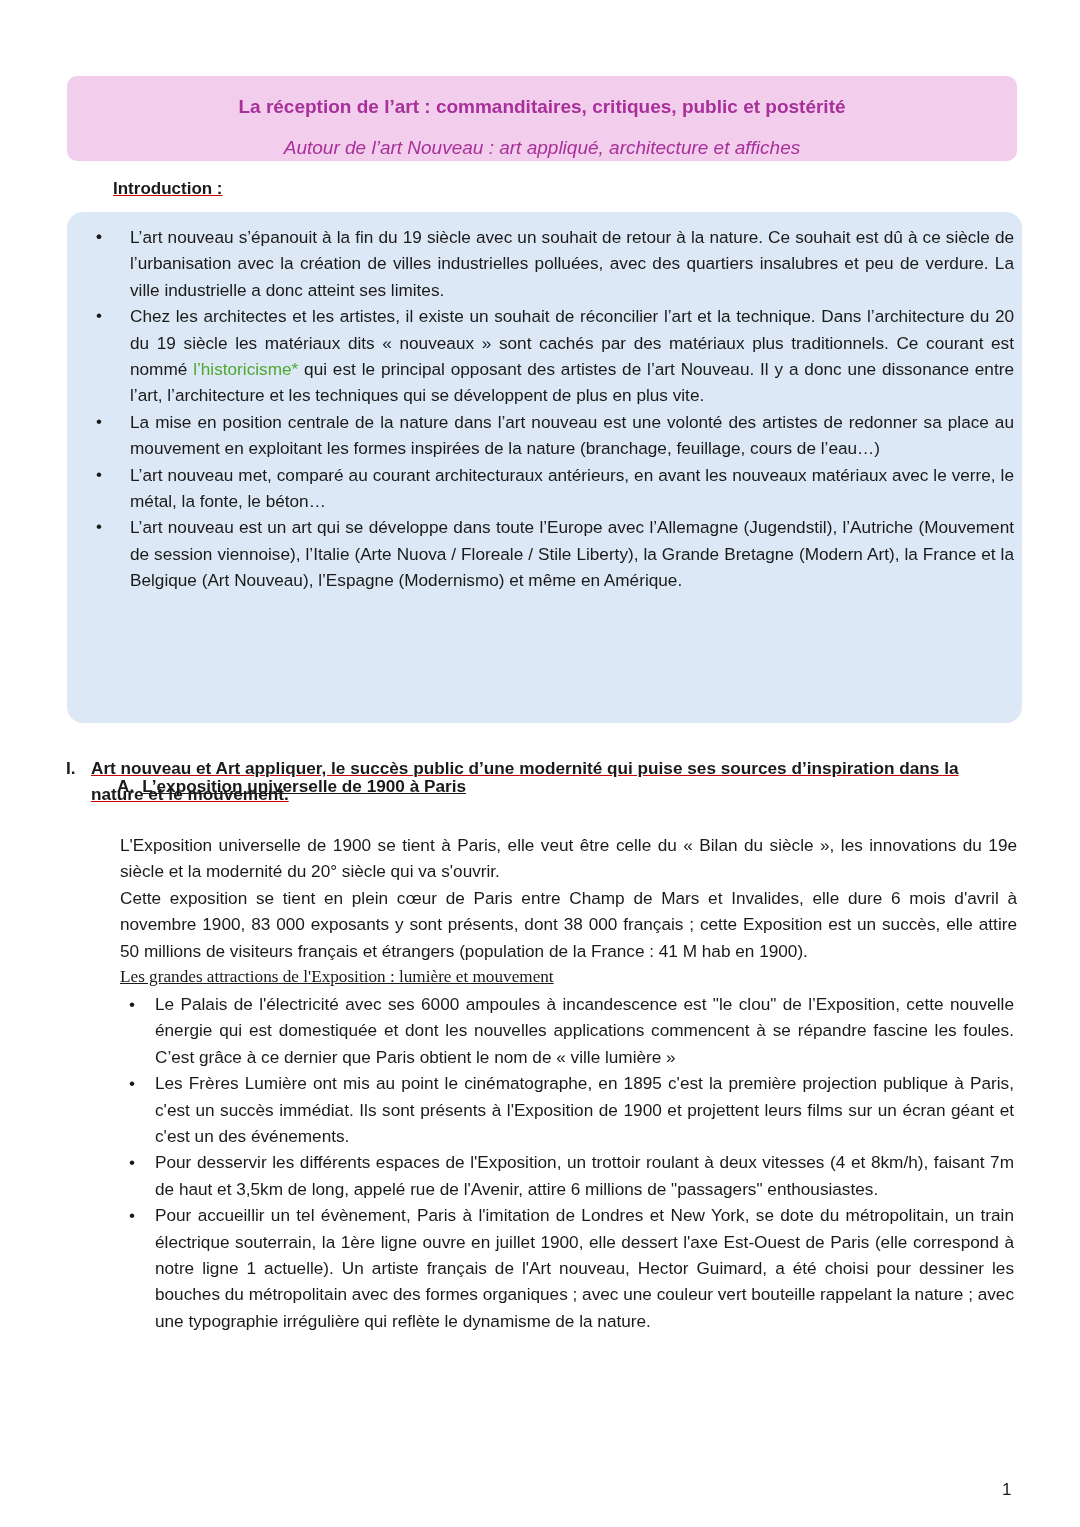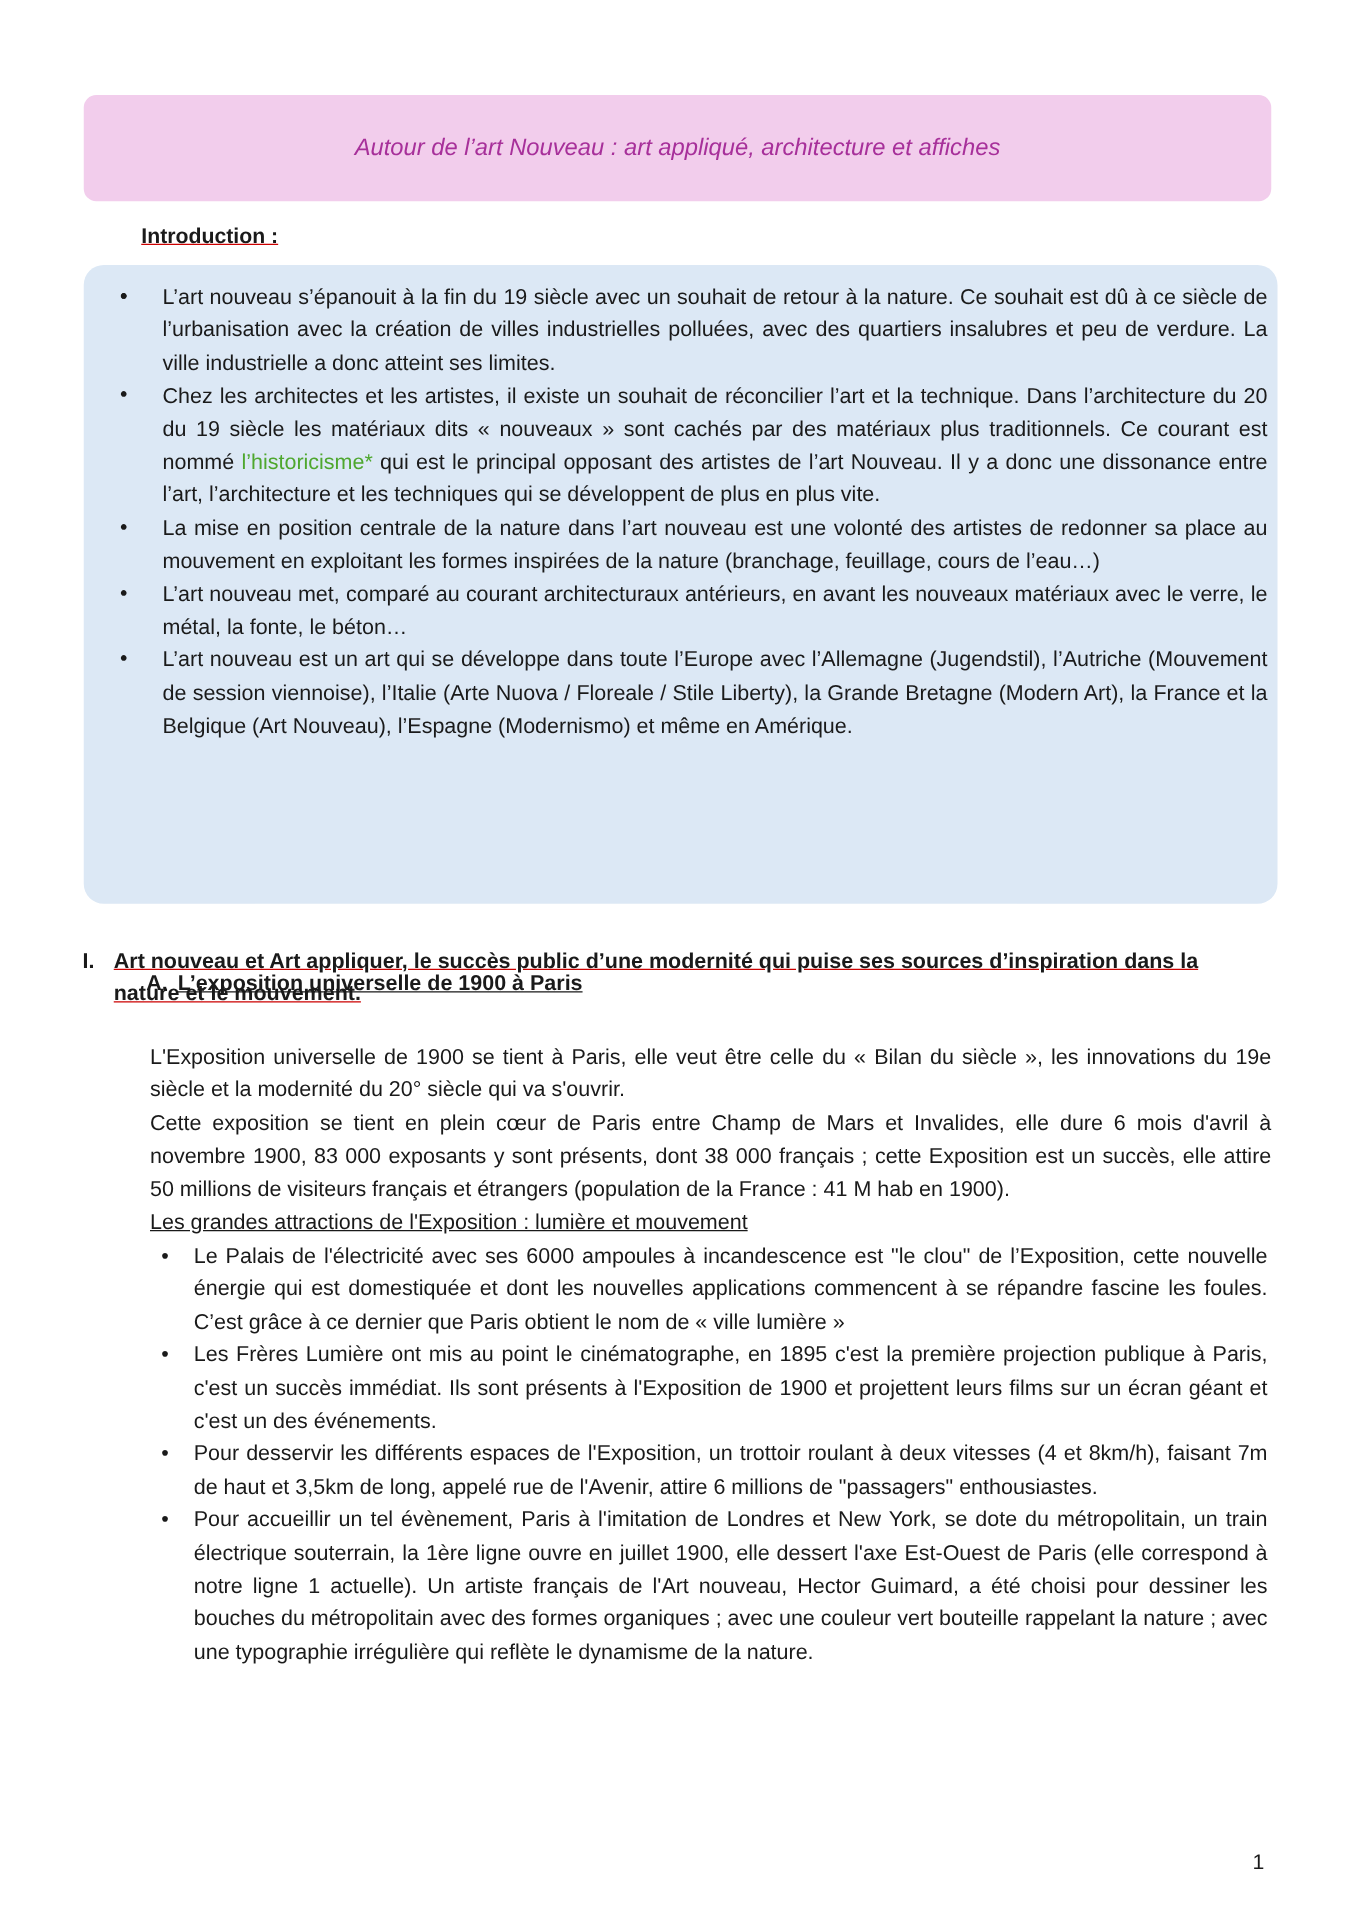--- a/index.html
+++ b/index.html
@@ -48,38 +48,39 @@
     .sub-a {
       position: absolute; left: 117px; top: 774px;
       font-size: 17.2px; font-weight: bold; line-height: 24px;
     }
     .sub-a .u { text-decoration: underline; margin-left: 8px; }
     .body-text {
       position: absolute; left: 120px; top: 832px; width: 897px;
       font-size: 17.2px; line-height: 26.4px; text-align: justify;
     }
     .body-text p { margin: 0; }
-    .attractions-title { text-decoration: underline; }
+    .attractions-title { text-decoration: underline; font-family: Liberation Serif, serif; }
     ul.attr {
       position: absolute; left: 117px; top: 991px; width: 897px;
       margin: 0; padding: 0; list-style: none;
     }
     ul.attr li {
       position: relative; padding-left: 38px;
       font-size: 17.2px; line-height: 26.4px; text-align: justify;
     }
     ul.attr li .bullet { position: absolute; left: 12px; top: 0; }
     .page-num {
       position: absolute; left: 1002px; top: 1480px; font-size: 17px;
     }
   </style>
 </head>
 <body>
 
 <div class="title-box">
+  <div class="t1">La réception de l’art : commanditaires, critiques, public et postérité</div>
   <div class="t2">Autour de l’art Nouveau : art appliqué, architecture et affiches</div>
 </div>
 
 <div class="intro-label">Introduction :</div>
 
 <div class="blue-box"></div>
 
 <ul class="intro">
   <li>
     <span class="bullet">•</span>

